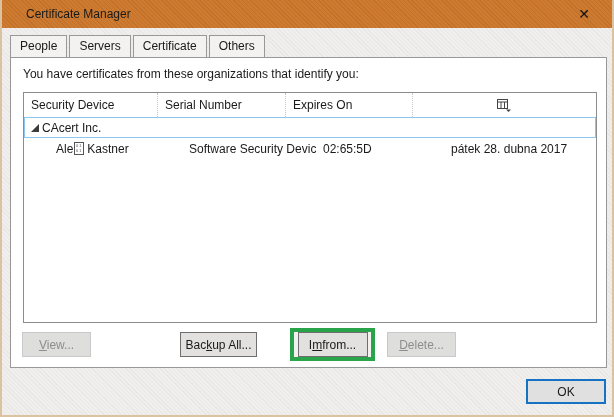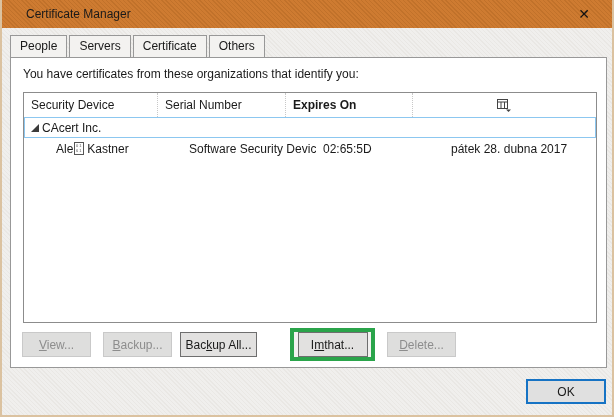--- a/index.html
+++ b/index.html
@@ -33,21 +33,21 @@
     position:absolute; left:8px; top:57px; width:597px; height:311px;
     background:#ffffff; border:1px solid #989898; z-index:2;
   }
   .instruction { position:absolute; left:12px; top:9px;text-align:center; }
   .tree {
     position:absolute; left:12px; top:34px; width:574px; height:231px;
     border:1px solid #8c8c8c; background:#fff; overflow:hidden;
   }
   .tree-header { display:flex; height:24px; }
   .hcell { display:flex; align-items:center; padding-left:7px; border-right:1px dotted #c8c8c8; height:100%; }
-  .hc1 { width:158px; } .hc2 { width:134px; } .hc3 { width:128px; } .hc4 { width:127px;font-weight:bold; }
+  .hc1 { width:158px; } .hc2 { width:134px; } .hc3 { width:128px; } .hc4 { width:127px; }
   .hc5 { flex:1; justify-content:center; padding-left:0; border-right:none; }
   .row { display:flex; align-items:center; height:21px; }
   .row.selected { border:1px solid #8cc7f0; }
   .twisty { margin-left:6px; display:inline-block; }
   .group-label { margin-left:3px; }
   .cell { height:100%; display:flex; align-items:center; padding-left:7px; overflow:hidden; white-space:nowrap; }
   .c1 { width:158px; padding-left:32px; } .c2 { width:134px; } .c3 { width:128px; } .c4 { width:127px; }
   .tofu {
     display:inline-block; width:10px; height:13px; border:1px solid #555; margin:0 3px 0 1px;
     font-size:4px; line-height:5px; text-align:center; letter-spacing:1px; color:#555;
@@ -130,29 +130,26 @@
         </div>
         <div class="cell c2">Software Security Device</div>
         <div class="cell c3">02:65:5D</div>
         <div class="cell c4">pátek 28. dubna 2017</div>
       </div>
     </div>
 
     <div class="btn btn-view disabled">
         <span><span></span><span class="ak">V</span><span>iew...</span></span>
       </div>
-    <div class="btn btn-backup disabled">
-        <span><span></span><span class="ak">B</span><span>ackup...</span></span>
-      </div>
     <div class="btn btn-backup-all">
         <span><span>Bac</span><span class="ak">k</span><span>up All...</span></span>
       </div>
     <div class="highlight-box">
       <div class="btn-import">
-          <span><span>I</span><span class="ak">m</span><span>that...</span></span>
+          <span><span>I</span><span class="ak">m</span><span>from...</span></span>
         </div>
     </div>
     <div class="btn btn-delete disabled">
         <span><span></span><span class="ak">D</span><span>elete...</span></span>
       </div>
 
   </div>
 
   <div class="ok-btn">OK</div>
 

